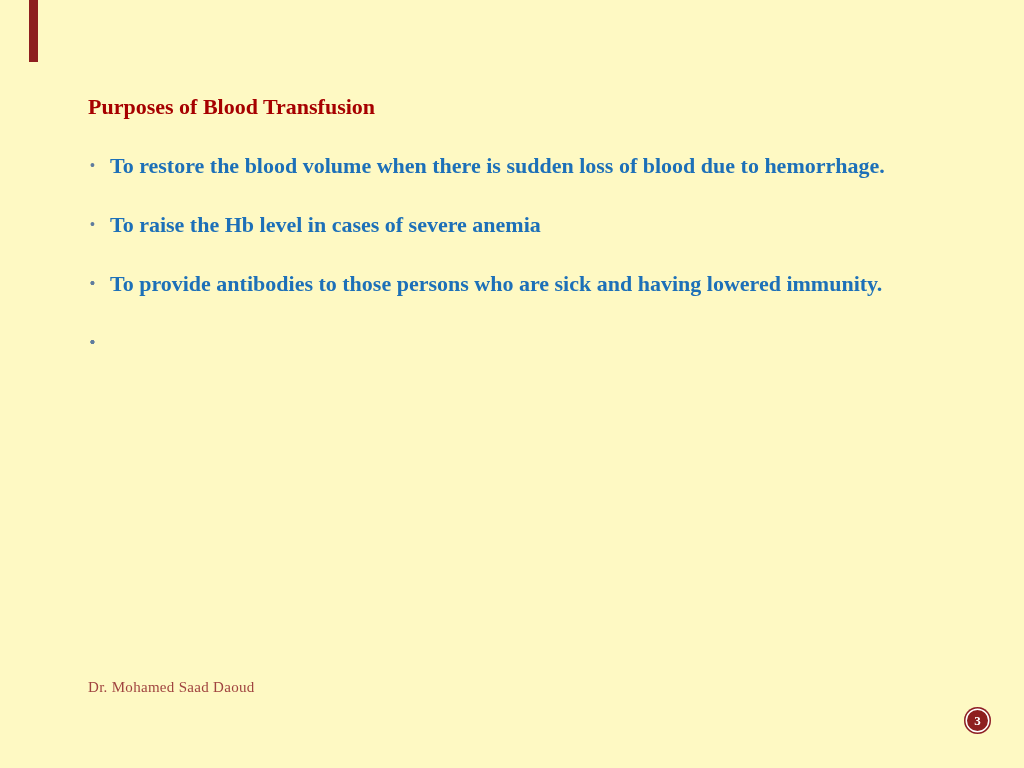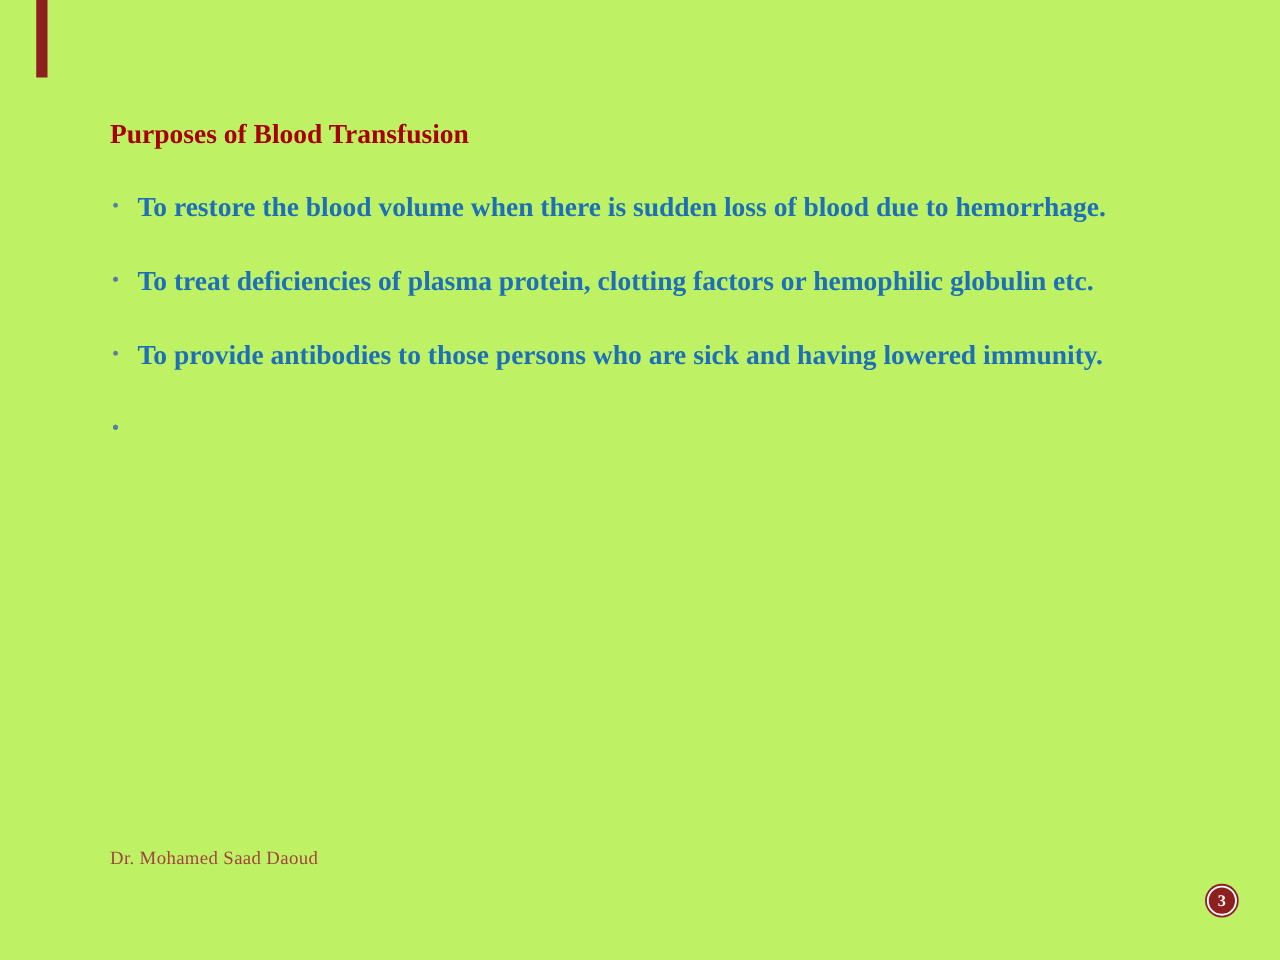--- a/index.html
+++ b/index.html
@@ -1,21 +1,21 @@
 <!DOCTYPE html>
 <html><head>
 <meta charset="utf-8">
 <style>
   * { margin: 0; padding: 0; box-sizing: border-box; }
   html, body { background: #ffffff; }
   .slide {
     position: relative;
     width: 1024px;
     height: 768px;
-    background: #bef264;
+    background: #fef9c3;
     font-family: "Liberation Serif", serif;
     overflow: hidden;
   }
   .accent-bar {
     position: absolute;
     left: 29px;
     top: 0;
     width: 9px;
     height: 62px;
     background: #8E1F1F;
@@ -87,25 +87,25 @@
 
     <h1 class="slide-title">Purposes of Blood Transfusion</h1>
 
     <div class="bullet">
       <span class="dot">•</span>
       <span>To restore the blood volume when there is sudden loss of blood due to hemorrhage.</span>
     </div>
 
     <div class="bullet">
       <span class="dot">•</span>
+      <span>To raise the Hb level in cases of severe anemia</span>
     </div>
 
     <div class="bullet">
       <span class="dot">•</span>
-      <span>To treat deficiencies of plasma protein, clotting factors or hemophilic globulin etc.</span>
     </div>
 
     <div class="bullet">
       <span class="dot">•</span>
       <span>To provide antibodies to those persons who are sick and having lowered immunity.</span>
     </div>
 
     <div class="bullet">
       <span class="dot">•</span>
     </div>

